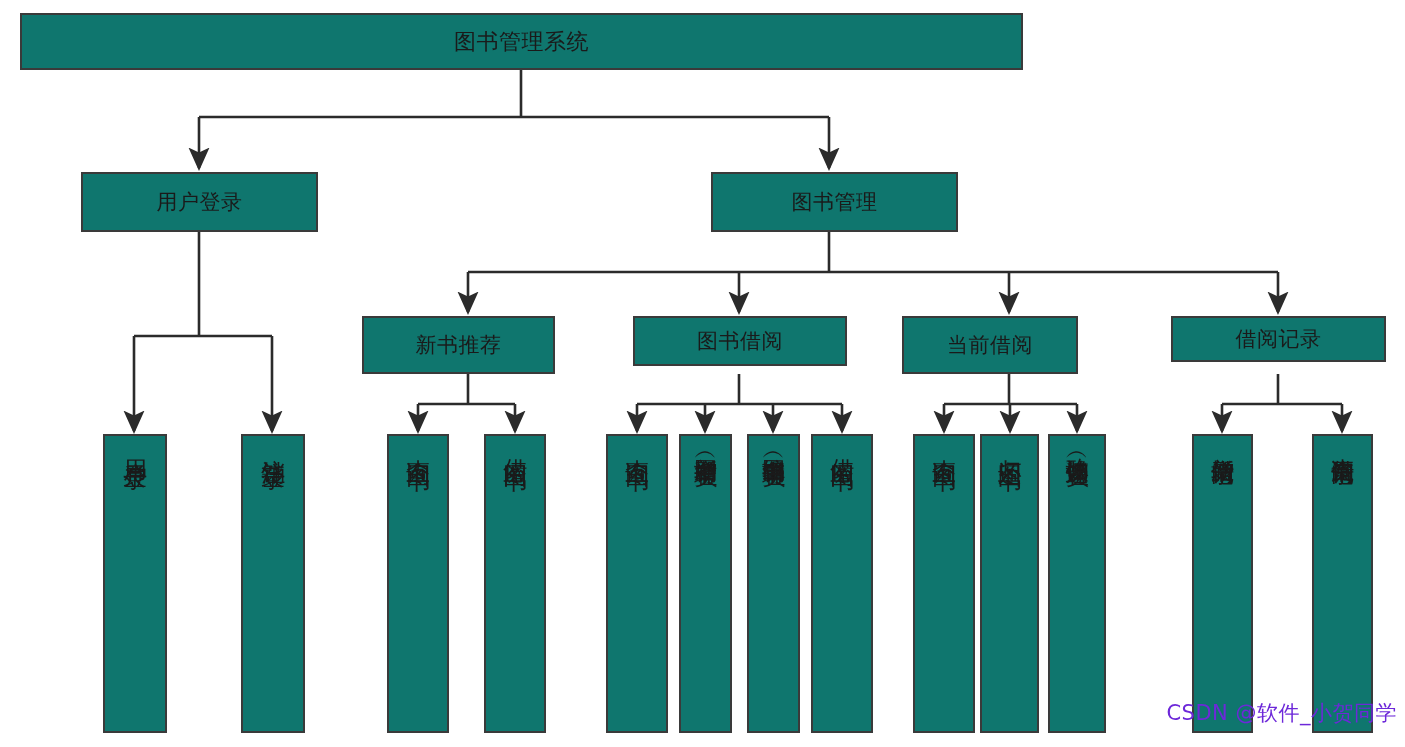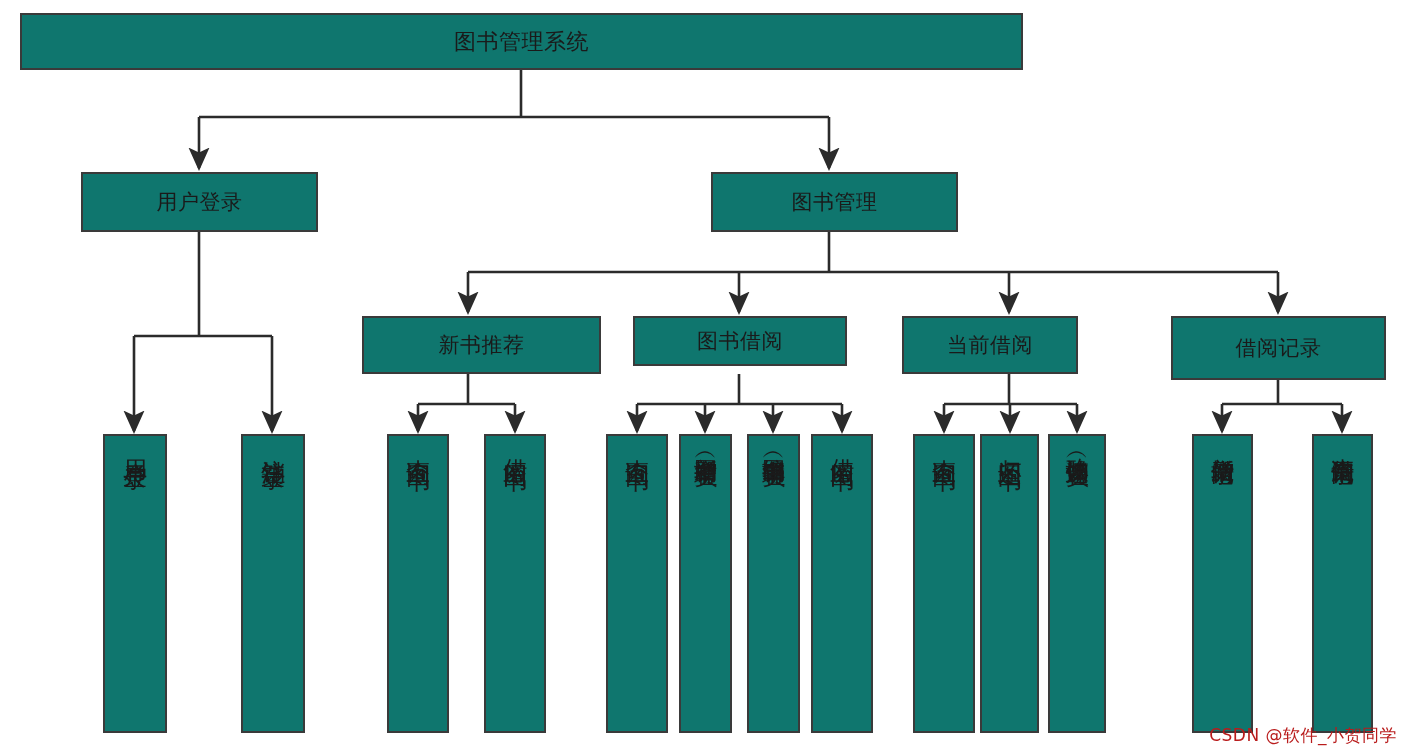--- a/index.html
+++ b/index.html
@@ -67,23 +67,23 @@
   }
   
   .node.v.long .label{
     font-size:23px;
     letter-spacing:1px;
   }
   
   #watermark{
     position:absolute;
     right:8px;
-    bottom:0;
-    font-size:17px;
-    color:#b91c1c;
+    bottom:20px;
+    font-size:21px;
+    color:#6d28d9;
     white-space:nowrap;
     letter-spacing:0.5px;
   }
 </style>
 </head>
 <body>
 
 <div id="canvas">
 
   <svg id="edges" viewBox="0 0 1405 747" width="1405" height="747">
@@ -141,33 +141,33 @@
   </div>
 
   <div class="node h" style="left:81px;top:172px;width:237px;height:60px;">
     <span class="label">用户登录</span>
   </div>
 
   <div class="node h" style="left:711px;top:172px;width:247px;height:60px;">
     <span class="label">图书管理</span>
   </div>
 
-  <div class="node h" style="left:362px;top:316px;width:239px;height:58px;">
+  <div class="node h" style="left:362px;top:316px;width:193px;height:58px;">
     <span class="label">新书推荐</span>
   </div>
 
   <div class="node h" style="left:633px;top:316px;width:214px;height:50px;">
     <span class="label">图书借阅</span>
   </div>
 
   <div class="node h" style="left:902px;top:316px;width:176px;height:58px;">
     <span class="label">当前借阅</span>
   </div>
 
-  <div class="node h" style="left:1171px;top:316px;width:215px;height:64px;">
+  <div class="node h" style="left:1171px;top:316px;width:215px;height:46px;">
     <span class="label">借阅记录</span>
   </div>
 
   <div class="node v" style="left:103px;top:434px;width:64px;height:299px;">
     <span class="label">用户登录</span>
   </div>
 
   <div class="node v" style="left:241px;top:434px;width:64px;height:299px;">
     <span class="label">注销登录</span>
   </div>

